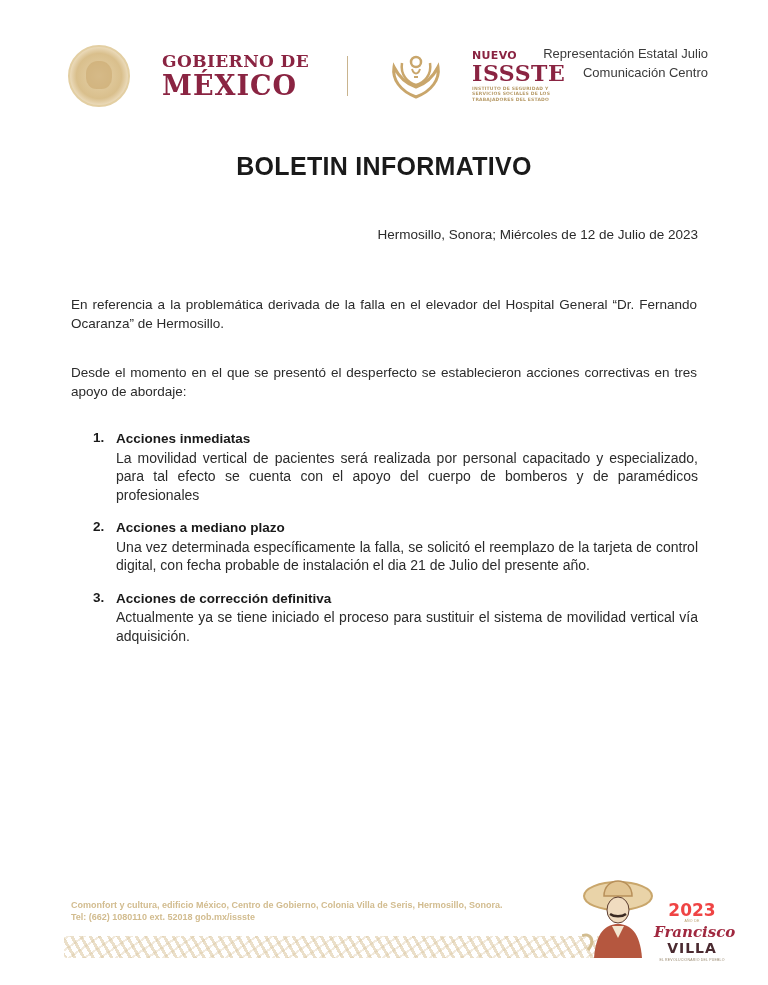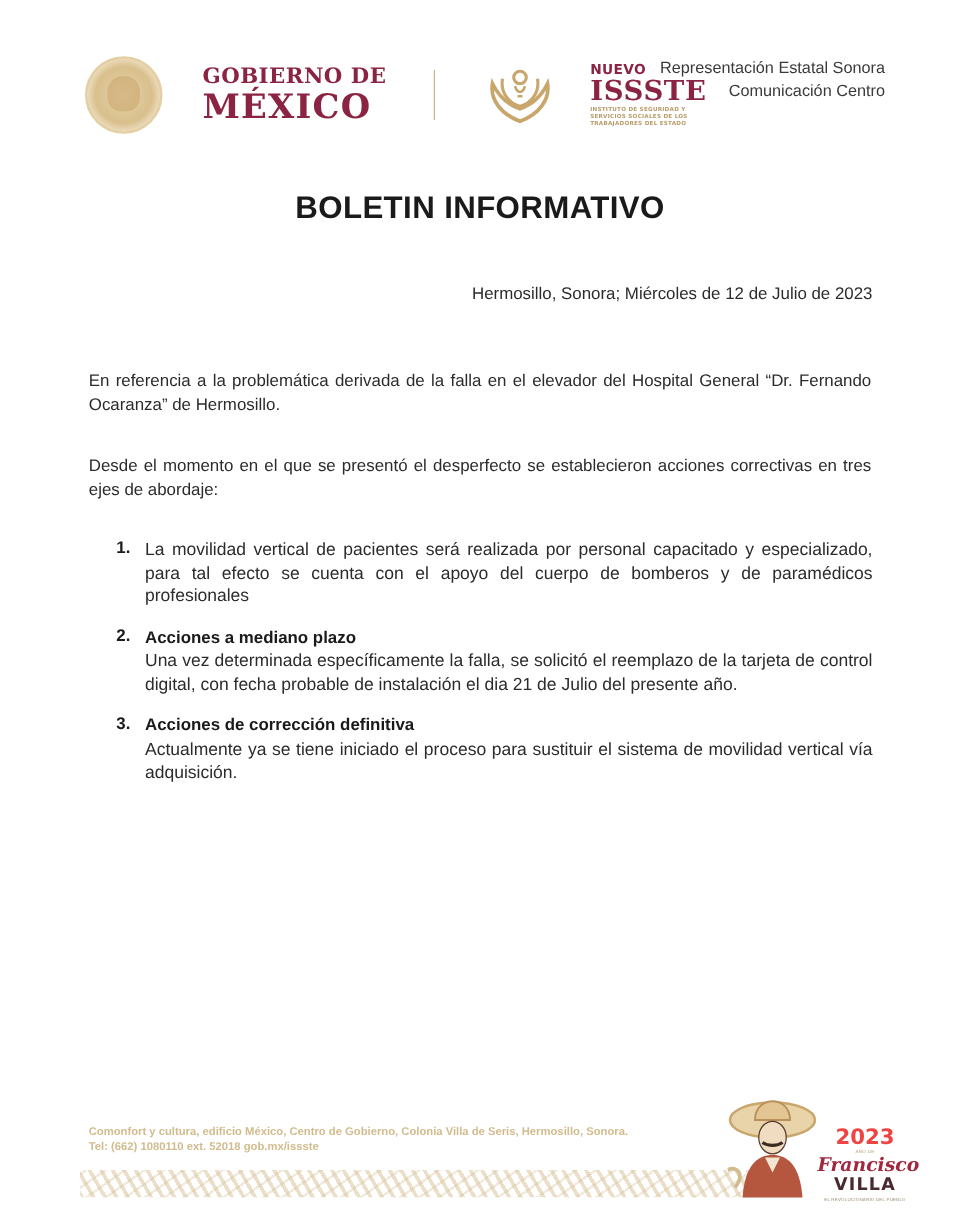--- a/index.html
+++ b/index.html
@@ -76,36 +76,37 @@
       </svg>
     </div>
     <div class="issste-text">
       <div class="issste-nuevo">NUEVO</div>
       <div class="issste-name">ISSSTE</div>
       <div class="issste-sub">Instituto de Seguridad y Servicios Sociales de los Trabajadores del Estado</div>
     </div>
   </div>
 
   <div class="rep">
-    <div>Representación Estatal Sonora</div>
+    <div>Representación Estatal Julio</div>
     <div>Comunicación Centro</div>
   </div>
 </div>
 
 <div class="title">BOLETIN INFORMATIVO</div>
 
 <div class="dateline">Hermosillo, Sonora;  Miércoles de 12 de Julio de 2023</div>
 
 <div class="para p1">En referencia a la problemática derivada de la falla en el elevador  del Hospital General “Dr. Fernando Ocaranza” de Hermosillo.</div>
-<div class="para p2">Desde el momento en el que se presentó el desperfecto se establecieron acciones correctivas en tres ejes de abordaje:</div>
+<div class="para p2">Desde el momento en el que se presentó el desperfecto se establecieron acciones correctivas en tres apoyo de abordaje:</div>
 
 <div class="list">
   <div class="item">
     <span class="item-num">1.</span>
     <div class="item-body">
+      <div class="item-title">Acciones inmediatas</div>
       <div class="item-text">La movilidad vertical de pacientes será realizada por personal capacitado y especializado, para tal efecto se cuenta con el apoyo del cuerpo de bomberos y de paramédicos profesionales</div>
     </div>
   </div>
   <div class="item">
     <span class="item-num">2.</span>
     <div class="item-body">
       <div class="item-title">Acciones a mediano plazo</div>
       <div class="item-text">Una vez determinada específicamente la falla, se solicitó el reemplazo de la tarjeta de control digital, con fecha probable de instalación el dia 21 de Julio del presente año.</div>
     </div>
   </div>

